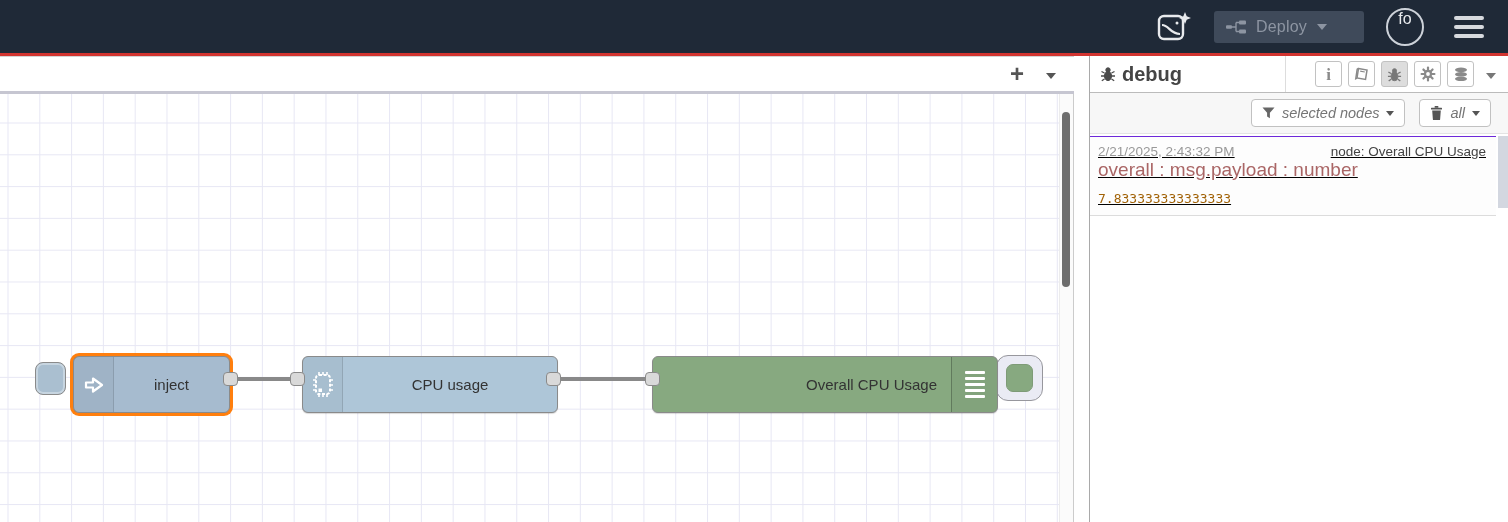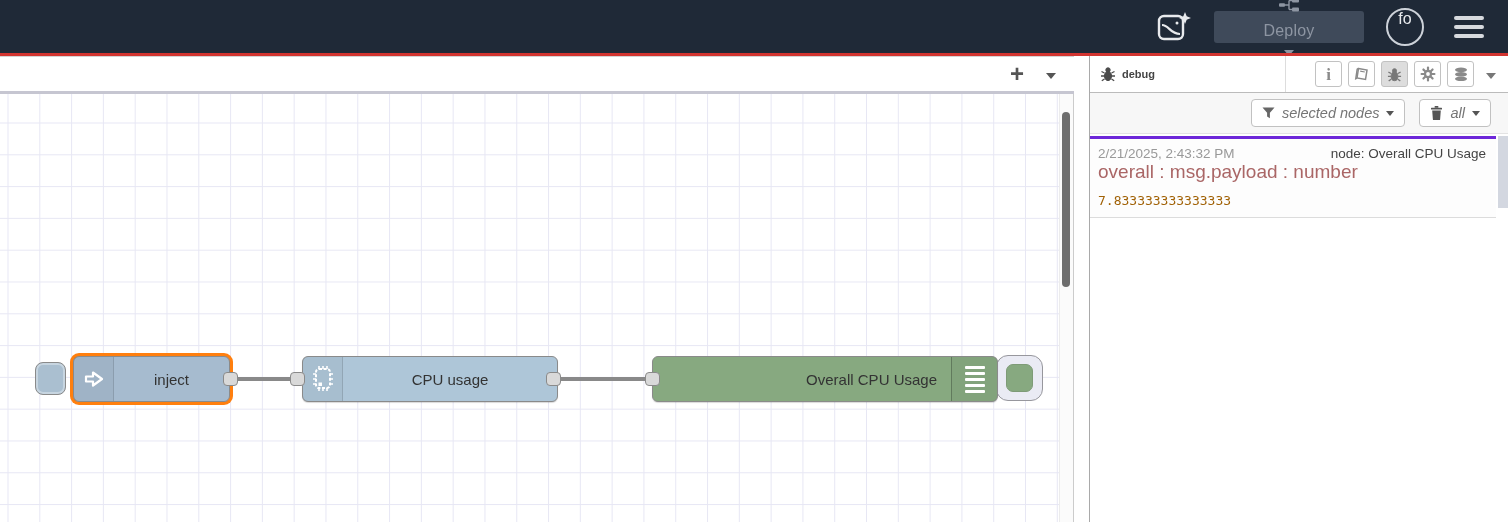--- a/index.html
+++ b/index.html
@@ -12,22 +12,22 @@
   
   .header {
     position:absolute; left:0; top:0; width:1508px; height:53px;
     background:#1f2937; display:flex; align-items:center; justify-content:flex-end;
     gap:22px; padding-right:20px;
   }
   .red-line { position:absolute; left:0; top:53px; width:1508px; height:3px; background:#d23430; }
   .ai-icon { width:36px; height:34px; display:flex; align-items:center; justify-content:center; cursor:pointer; }
   .deploy-btn {
     height:32px; min-width:150px; background:#3f4a5a; border-radius:3px;
-    display:flex; align-items:center; justify-content:center; gap:10px; padding:0 12px;
-    color:#8d95a2; cursor:pointer;flex-direction:column;
+    display:flex; align-items:center; gap:10px; padding:0 12px;
+    color:#8d95a2; cursor:pointer;
   }
   .deploy-btn .label { font-size:16px; letter-spacing:.2px; }
   .avatar {
     width:38px; height:38px; border-radius:50%; border:2px solid #cdd2d9;
     color:#e8eaed; font-size:16px; display:flex; justify-content:center;
     cursor:pointer;
   }
   .hamburger { display:flex; flex-direction:column; gap:5px; padding:4px; cursor:pointer; margin-left:4px; }
   .hamburger span { width:30px; height:4px; background:#d7dade; border-radius:2px; }
 
@@ -55,21 +55,21 @@
     background-size:31.8px 31.8px; background-position:7.5px 28.5px;
   }
   .vscroll-track { position:absolute; right:0; top:0; width:14px; height:100%;
     background:#fbfbfb; border-left:1px solid #ececec; }
   .vscroll-thumb { position:absolute; right:3px; top:18px; width:8px; height:175px;
     background:#6e6e6e; border-radius:4px; cursor:pointer; }
 
   .wire { position:absolute; height:4px; background:#898989; border-radius:2px; z-index:1; cursor:pointer; }
 
   .node {
-    position:absolute; top:262px; height:46px; border:1px solid #8a8a8a; border-radius:6px;
+    position:absolute; top:262px; height:57px; border:1px solid #8a8a8a; border-radius:6px;
     display:flex; align-items:stretch; z-index:3; cursor:pointer;
     box-shadow:0 1px 1px rgba(0,0,0,.15);
   }
   .node .icon-box {
     width:40px; display:flex; align-items:center; justify-content:center;
     background:rgba(0,0,0,0.04); flex:none;
   }
   .node .label-box { flex:1; display:flex; align-items:center; justify-content:center;
     font-size:15px; color:#333; padding:0 10px; white-space:nowrap; }
 
@@ -99,40 +99,41 @@
   .debug-toggle .inner { width:27px; height:28px; border-radius:7px; background:#87a980; border:1px solid #7e9b77; }
 
   
   .sidebar {
     position:absolute; left:1089px; top:56px; width:419px; height:466px;
     background:#fff; border-left:1px solid #a9a9a9; display:flex; flex-direction:column;
   }
   .sb-header { height:37px; border-bottom:1px solid #bbb; display:flex; align-items:center; flex:none; }
   .debug-tab { width:196px; height:100%; display:flex; align-items:center; gap:6px;
     padding-left:10px; border-right:1px solid #ddd; cursor:pointer; color:#4b4b4b; }
-  .debug-tab .tab-label { font-weight:bold; font-size:11px; color:#444; }
+  .debug-tab .tab-label { font-weight:bold; font-size:20px; color:#444; }
   .sb-tools { flex:1; display:flex; align-items:center; justify-content:flex-end; gap:6px; padding-right:12px; }
   .tool-btn { width:27px; height:26px; border:1px solid #c2c2c2; border-radius:3px; background:#fff;
     display:flex; align-items:center; justify-content:center; color:#8a8a8a; cursor:pointer; }
   .tool-btn.active { background:#ddd; color:#777; }
   .tool-btn .info-i { font-family:"Liberation Serif", serif; font-weight:bold; font-size:17px; line-height:1; }
   .sb-caret { color:#777; margin-left:6px; cursor:pointer; }
 
   .sb-toolbar { height:41px; background:#f7f7f7; border-bottom:1px solid #e3e3e3;
     display:flex; align-items:center; justify-content:flex-end; gap:14px; padding-right:17px; flex:none;font-style:italic; }
   .filter-btn, .clear-btn {
     height:28px; background:#fff; border:1px solid #c1c1c1; border-radius:4px;
     display:flex; align-items:center; gap:7px; padding:0 10px; color:#757575; font-size:14.5px; cursor:pointer;
   }
   .filter-btn .caret, .clear-btn .caret { color:#555; }
 
   .sb-messages { flex:1; position:relative; background:#fff; padding-top:2px; overflow:hidden; }
   .debug-msg {
-    margin-right:12px; background:#fdfdfd; border-top:3px solid #6d28d9; border-bottom:1px solid #dcdcdc;
+    margin-right:12px; background:#fdfdfd; border-top:1px solid #6d28d9; border-bottom:1px solid #dcdcdc;
     padding:6px 10px 9px 8px;
+    text-decoration:underline;
   }
   .msg-meta { display:flex; justify-content:space-between; font-size:13.5px; line-height:17px; }
   .msg-time { color:#999; }
   .msg-node { color:#444; }
   .msg-path { font-size:19px; line-height:18px; color:#aa6666; margin-top:1px; }
   .msg-value { font-family:"DejaVu Sans Mono", monospace; font-size:13px; color:#a16207; margin-top:12px; }
   .sb-scroll-thumb { position:absolute; right:0; top:2px; width:10px; height:72px; background:#d3d7e0; cursor:pointer; }
 
   svg { display:block; }
 </style>

